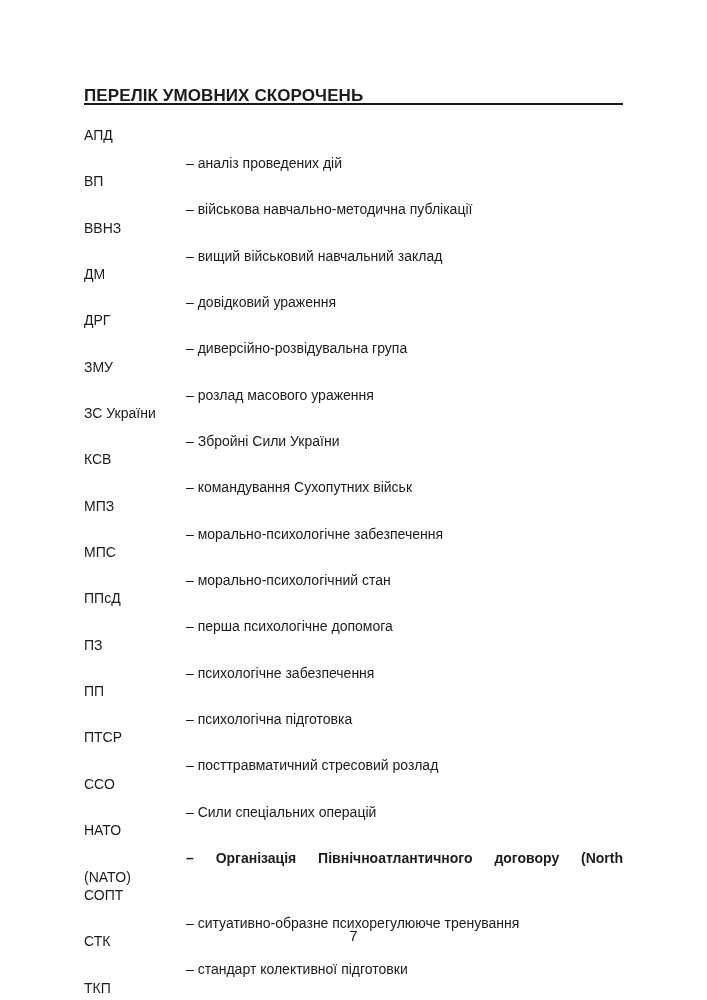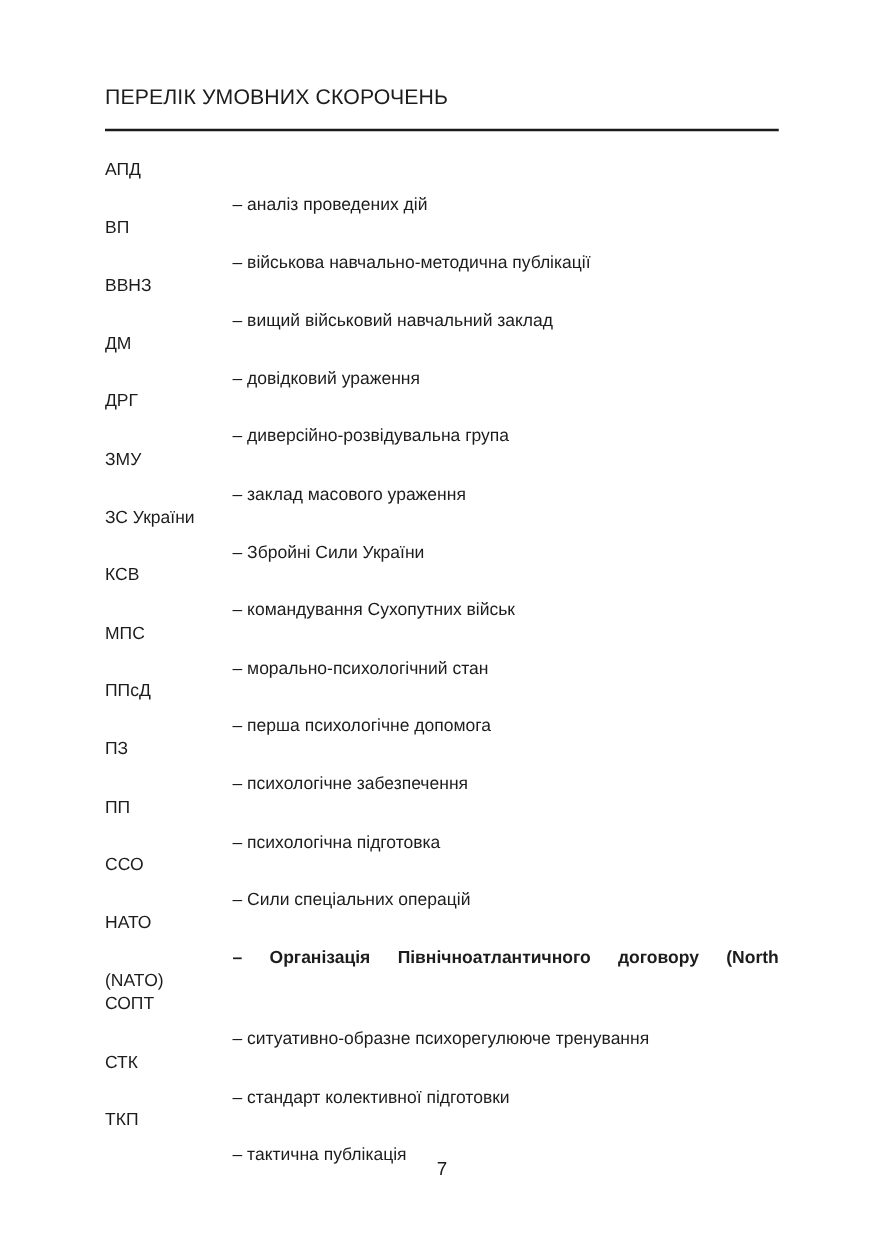--- a/index.html
+++ b/index.html
@@ -11,23 +11,23 @@
   }
   body {
     position: relative;
     font-family: "Liberation Sans", sans-serif;
     color: #1c1c1c;
     -webkit-font-smoothing: antialiased;
   }
   .doc-title {
     position: absolute;
     left: 84px;
-    top: 68px;
+    top: 86px;
     font-size: 17px;
-    font-weight: normal;
+    font-weight: bold;
     letter-spacing: 0.1px;
     white-space: nowrap;
   }
   .title-rule {
     position: absolute;
     left: 84px;
     top: 103px;
     width: 539px;
     height: 2px;
     background: #1b1b1b;
@@ -86,45 +86,53 @@
       <div class="abbr-row">
         <span class="abbr-term">ДМ</span>
         <span class="abbr-def">– довідковий ураження</span>
       </div>
       <div class="abbr-row">
         <span class="abbr-term">ДРГ</span>
         <span class="abbr-def">– диверсійно-розвідувальна група</span>
       </div>
       <div class="abbr-row">
         <span class="abbr-term">ЗМУ</span>
-        <span class="abbr-def">– заклад масового ураження</span>
+        <span class="abbr-def">– розлад масового ураження</span>
       </div>
       <div class="abbr-row">
         <span class="abbr-term">ЗС України</span>
         <span class="abbr-def">– Збройні Сили України</span>
       </div>
       <div class="abbr-row">
         <span class="abbr-term">КСВ</span>
         <span class="abbr-def">– командування Сухопутних військ</span>
+      </div>
+      <div class="abbr-row">
+        <span class="abbr-term">МПЗ</span>
+        <span class="abbr-def">– морально-психологічне забезпечення</span>
       </div>
       <div class="abbr-row">
         <span class="abbr-term">МПС</span>
         <span class="abbr-def">– морально-психологічний стан</span>
       </div>
       <div class="abbr-row">
         <span class="abbr-term">ППсД</span>
         <span class="abbr-def">– перша психологічне допомога</span>
       </div>
       <div class="abbr-row">
         <span class="abbr-term">ПЗ</span>
         <span class="abbr-def">– психологічне забезпечення</span>
       </div>
       <div class="abbr-row">
         <span class="abbr-term">ПП</span>
         <span class="abbr-def">– психологічна підготовка</span>
+      </div>
+      <div class="abbr-row">
+        <span class="abbr-term">ПТСР</span>
+        <span class="abbr-def">– посттравматичний стресовий розлад</span>
       </div>
       <div class="abbr-row">
         <span class="abbr-term">ССО</span>
         <span class="abbr-def">– Сили спеціальних операцій</span>
       </div>
       <div class="abbr-row">
         <span class="abbr-term">НАТО</span>
         <span class="abbr-def justify">– Організація Північноатлантичного договору (North</span>
       </div>
       <div class="abbr-row">

